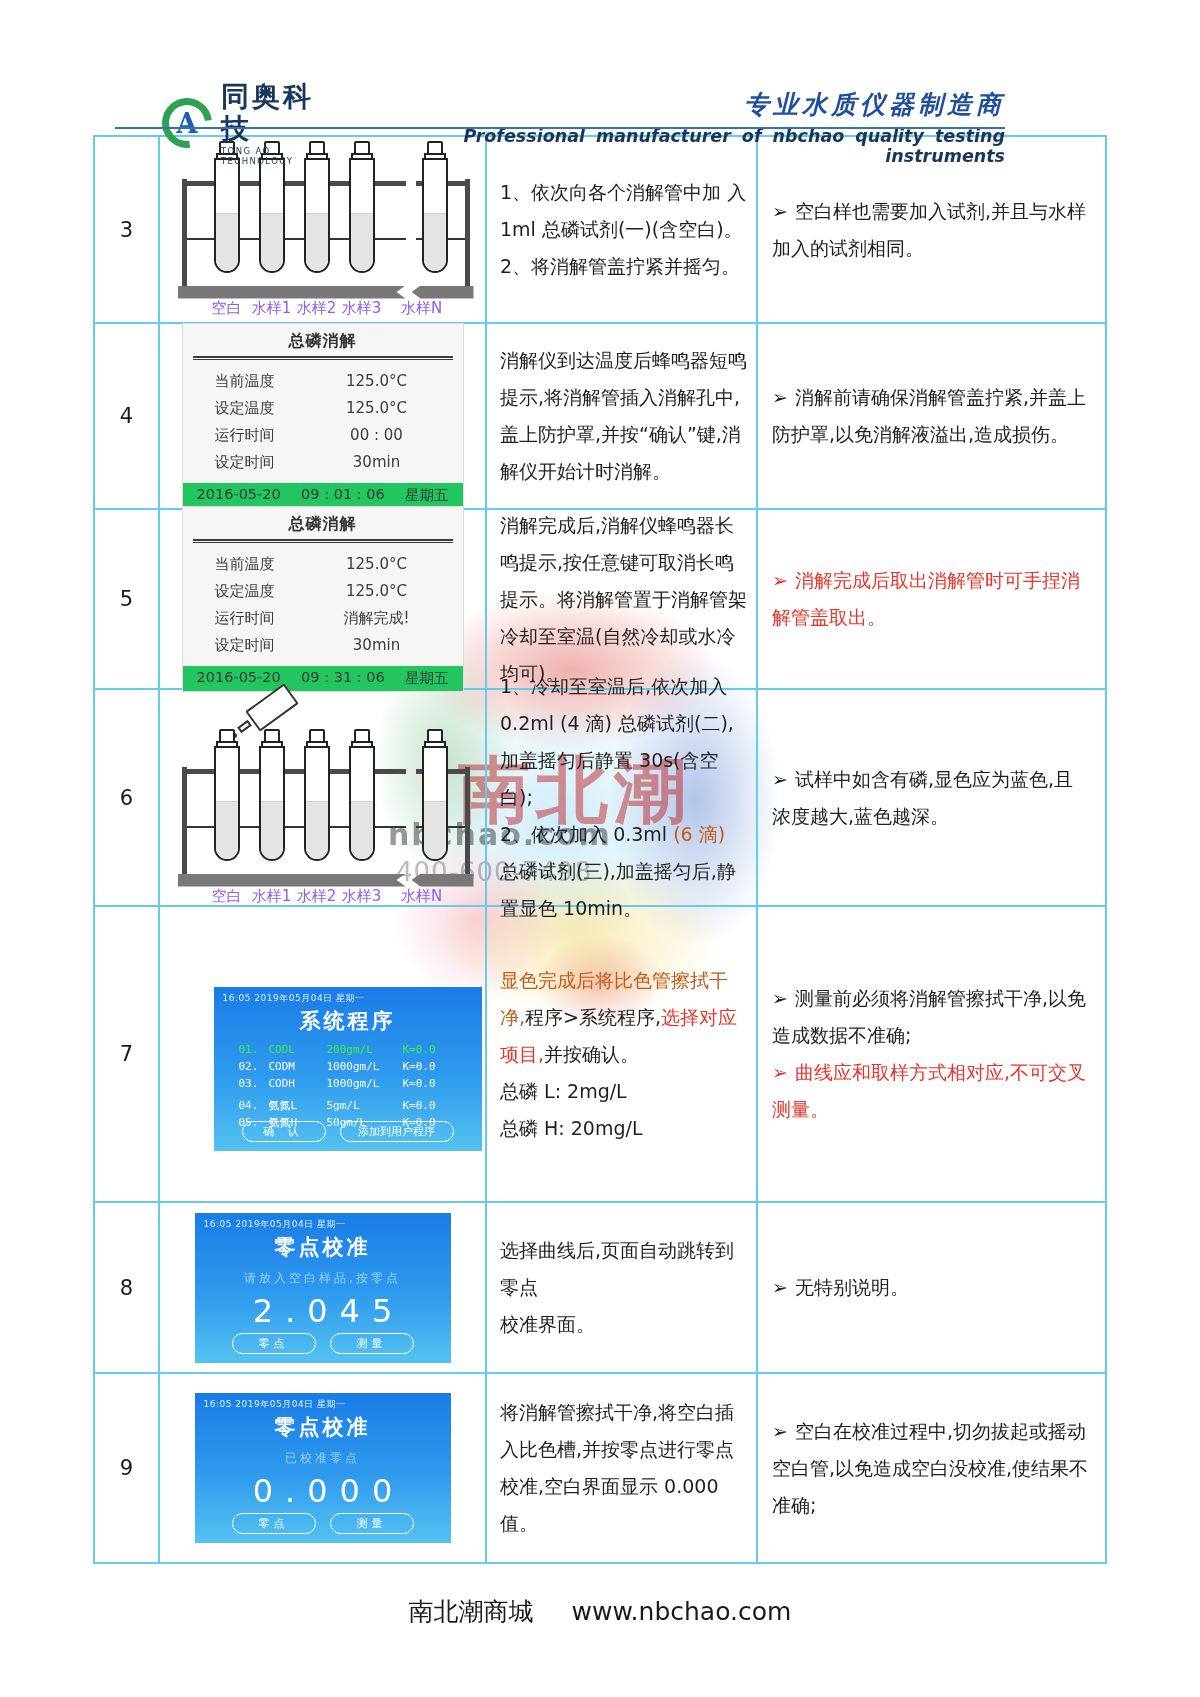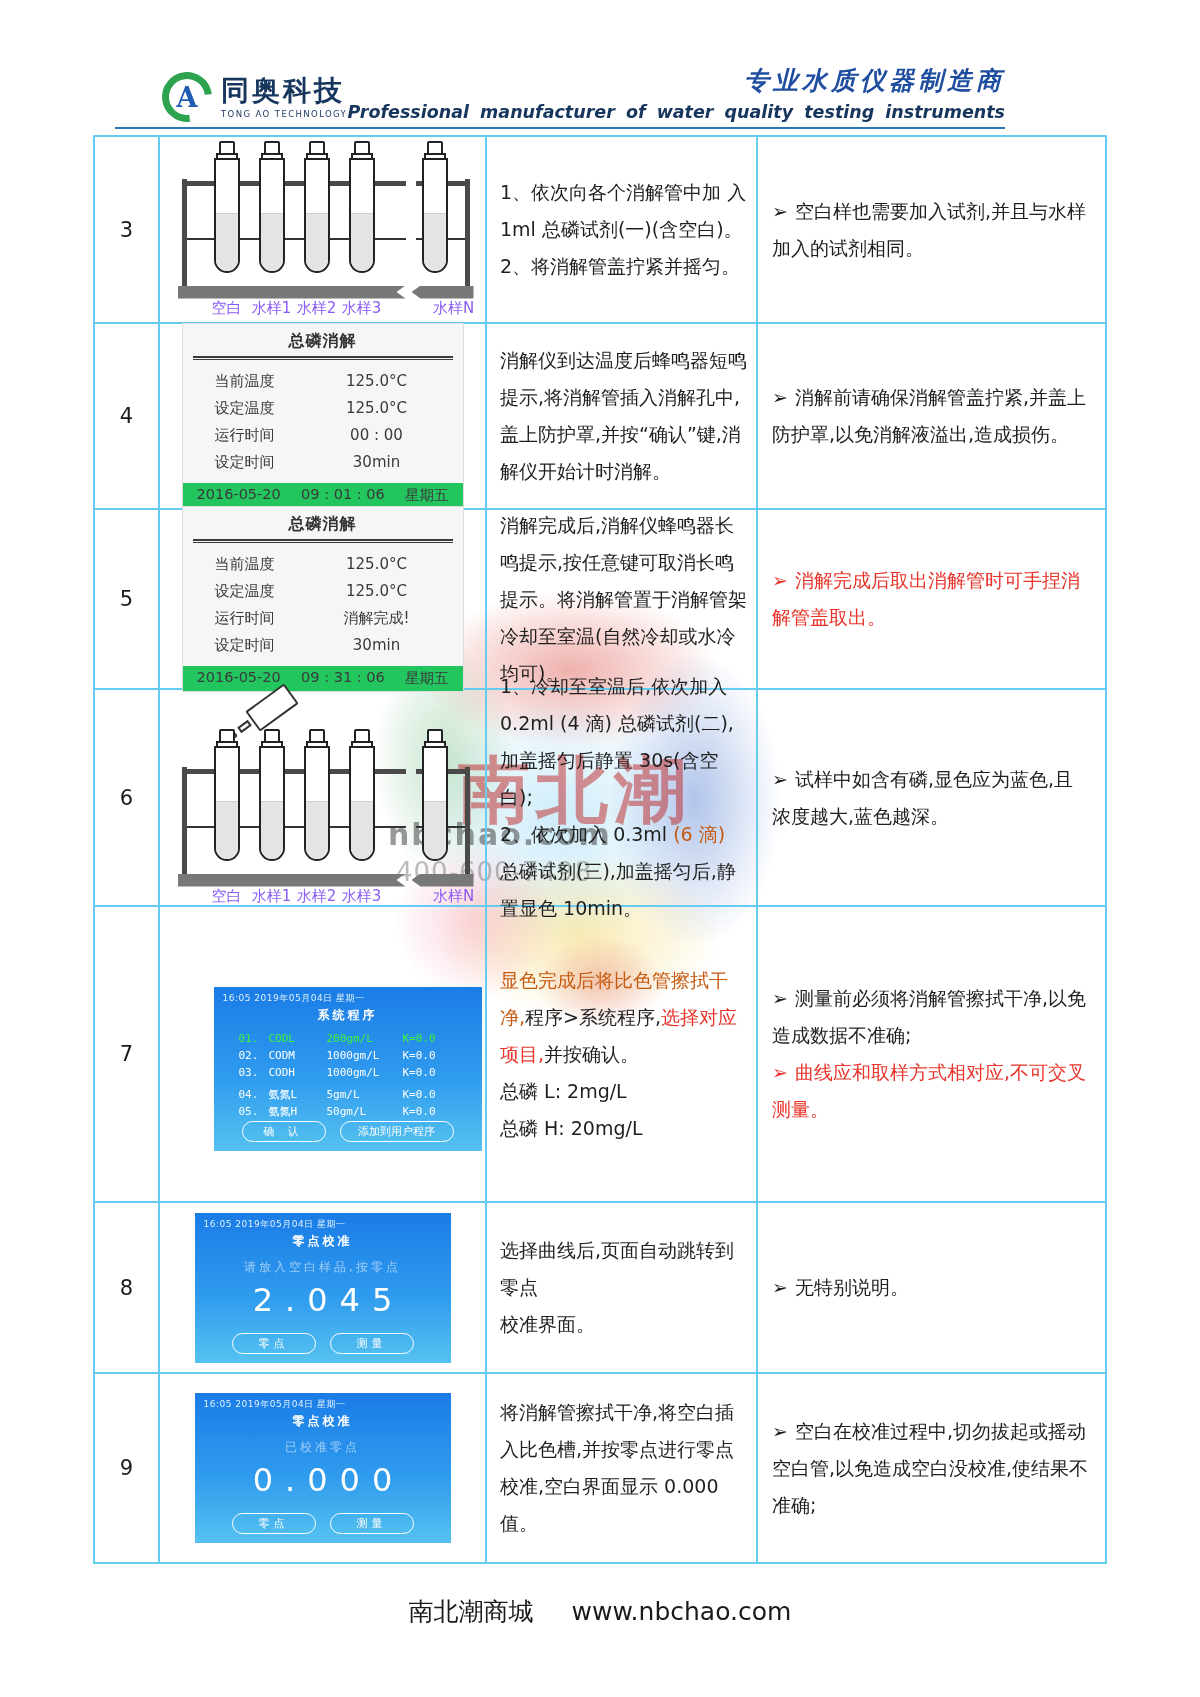--- a/index.html
+++ b/index.html
@@ -9,21 +9,21 @@
   .page{position:relative;width:1200px;height:1697px;background:#ffffff;margin:0 auto;overflow:hidden;}
 
   
   .header{position:absolute;top:64px;left:162px;width:843px;display:flex;justify-content:space-between;align-items:flex-end;z-index:2;}
   .logo{display:flex;align-items:center;gap:9px;}
   .logo-mark{position:relative;width:50px;height:50px;flex:0 0 50px;}
   .ring{position:absolute;inset:0;border:7px solid #2da34f;border-radius:50%;border-right-color:transparent;transform:rotate(38deg);}
   .aglyph{position:absolute;inset:0;display:flex;align-items:center;justify-content:center;color:#1f5db4;font-weight:bold;font-size:27px;font-family:"DejaVu Serif",serif;}
   .logo-cn{font-size:28px;font-weight:bold;color:#17365d;letter-spacing:3px;line-height:1.15;}
   .logo-en{font-size:8.5px;color:#17365d;letter-spacing:1.4px;margin-top:1px;}
-  .slogans{text-align:right;}
+  .slogans{text-align:right;margin-top:24px;}
   .slogan-cn{font-family:"DejaVu Serif",serif;font-style:italic;font-weight:bold;font-size:25px;color:#1f4ea0;letter-spacing:4px;}
   .slogan-en{margin-top:5px;font-style:italic;font-weight:bold;font-size:17.5px;color:#17365d;word-spacing:5px;}
   .header-rule{position:absolute;top:127px;left:115px;width:890px;height:2px;background:#2e75b6;z-index:2;}
 
   
   .watermark{position:absolute;left:360px;top:545px;width:430px;height:500px;z-index:0;pointer-events:none;}
   .wm-blob{position:absolute;border-radius:50%;}
   .wm-red{left:60px;top:45px;width:300px;height:160px;background:radial-gradient(ellipse,rgba(217,70,60,.42) 0%,rgba(217,70,60,.16) 45%,transparent 70%);}
   .wm-blue{left:250px;top:110px;width:170px;height:290px;background:radial-gradient(ellipse,rgba(50,100,200,.38) 0%,rgba(50,100,200,.14) 45%,transparent 72%);}
   .wm-cyan{left:75px;top:150px;width:250px;height:250px;background:radial-gradient(circle,rgba(110,200,240,.34) 0%,rgba(110,200,240,.12) 50%,transparent 72%);}
@@ -67,21 +67,21 @@
   .tube{position:absolute;top:0;width:26px;height:132px;}
   .tb1{left:44px;}.tb2{left:89px;}.tb3{left:134px;}.tb4{left:179px;}.tb5{left:252px;}
   .cap{position:absolute;top:0;left:50%;transform:translateX(-50%);width:16px;height:14px;border:2px solid #222;background:#fff;border-radius:2px 2px 0 0;}
   .capf{position:absolute;top:12px;left:50%;transform:translateX(-50%);width:22px;height:7px;border:2px solid #222;background:#fff;}
   .tbody{position:absolute;top:17px;left:0;width:26px;height:115px;border:2px solid #222;border-radius:0 0 13px 13px;background:#fff;overflow:hidden;}
   .liquid{position:absolute;left:0;right:0;bottom:0;height:58px;background:#e4e4e4;border-top:1px solid #cfcfcf;}
   .tr-base{position:absolute;top:145px;height:13px;background:#787878;}
   .tr-base.l{left:8px;width:228px;clip-path:polygon(0 0,100% 0,calc(100% - 9px) 50%,100% 100%,0 100%);}
   .tr-base.r{left:242px;width:62px;clip-path:polygon(9px 0,100% 0,100% 100%,9px 100%,0 50%);}
   .tlabel{position:absolute;top:158px;transform:translateX(-50%);font-size:15px;color:#8b5cf6;white-space:nowrap;}
-  .tl1{left:57px;}.tl2{left:102px;}.tl3{left:147px;}.tl4{left:192px;}.tl5{left:284px;}
+  .tl1{left:57px;}.tl2{left:102px;}.tl3{left:147px;}.tl4{left:192px;}.tl5{left:252px;}
 
   
   .row6img{position:relative;width:306px;height:214px;}
   .row6img .tuberack{position:absolute;left:0;top:38px;}
   .dropper{position:absolute;left:62px;top:0;width:70px;height:50px;}
   .drop-body{position:absolute;left:16px;top:4px;width:48px;height:25px;border:2px solid #333;background:#fff;transform:rotate(-36deg);border-radius:2px;}
   .drop-tip{position:absolute;left:6px;top:32px;width:13px;height:7px;border:2px solid #333;background:#fff;transform:rotate(-36deg);}
   .drop-dot{position:absolute;left:0;top:42px;width:5px;height:5px;border:2px solid #333;border-radius:50%;}
 
   
@@ -91,21 +91,21 @@
   .dp-row{display:flex;line-height:27px;font-size:15px;color:#3a3a3a;}
   .dp-label{flex:0 0 45%;padding-left:32px;}
   .dp-value{flex:1;text-align:center;padding-right:18px;}
   .dp-foot{margin-top:7px;background:#22c55e;display:flex;justify-content:space-between;padding:3px 14px;font-size:14.5px;color:#3a3a3a;}
 
   
   .bscreen{position:relative;background:linear-gradient(180deg,#1a7ce6 0%,#2f9bee 55%,#55c2f0 100%);color:#fff;}
   .bs-tall{width:268px;height:164px;margin-left:50px;margin-top:30px;}
   .bs-short{width:256px;height:150px;}
   .bs-status{padding:5px 9px 0;font-size:9px;color:rgba(240,250,255,.92);letter-spacing:.5px;text-align:left;}
-  .bs-title{text-align:center;font-size:12px;font-weight:bold;letter-spacing:3px;margin-top:2px;}
+  .bs-title{text-align:center;font-size:21px;font-weight:bold;letter-spacing:3px;margin-top:2px;}
   .bs-programs{margin-top:6px;font-family:"DejaVu Sans Mono","Liberation Mono",monospace;font-size:11px;}
   .bs-prog{display:flex;padding-left:25px;line-height:17px;color:#fff;align-items:center;}
   .bs-prog.green{color:#3df23d;}
   .bs-prog.gap{margin-top:5px;}
   .p-no{width:30px;}.p-name{width:58px;}.p-range{width:76px;}.p-k{flex:1;}
   .bs-btnrow{position:absolute;bottom:9px;left:0;right:0;display:flex;justify-content:center;gap:14px;}
   .bs-pill{display:inline-block;border:1px solid #fff;color:#fff;font-size:11px;border-radius:11px;padding:2px 0;text-align:center;}
   .bs-confirm{width:84px;letter-spacing:5px;}
   .bs-add{width:114px;}
   .bs2-sub{margin-top:9px;text-align:center;font-size:12px;color:rgba(255,255,255,.55);letter-spacing:3px;}
@@ -128,21 +128,21 @@
         <span class="ring"></span>
         <span class="aglyph">A</span>
       </div>
       <div class="logo-text">
         <div class="logo-cn">同奥科技</div>
         <div class="logo-en">TONG AO TECHNOLOGY</div>
       </div>
     </div>
     <div class="slogans">
       <div class="slogan-cn">专业水质仪器制造商</div>
-      <div class="slogan-en">Professional  manufacturer  of  water  quality  testing  instruments</div>
+      <div class="slogan-en">Professional  manufacturer  of  nbchao  quality  testing  instruments</div>
     </div>
   </div>
   <div class="header-rule"></div>
 
   <div class="watermark" aria-hidden="true">
     <div class="wm-blob wm-green"></div>
     <div class="wm-blob wm-red"></div>
     <div class="wm-blob wm-blue"></div>
     <div class="wm-blob wm-cyan"></div>
     <div class="wm-blob wm-yellow"></div>

